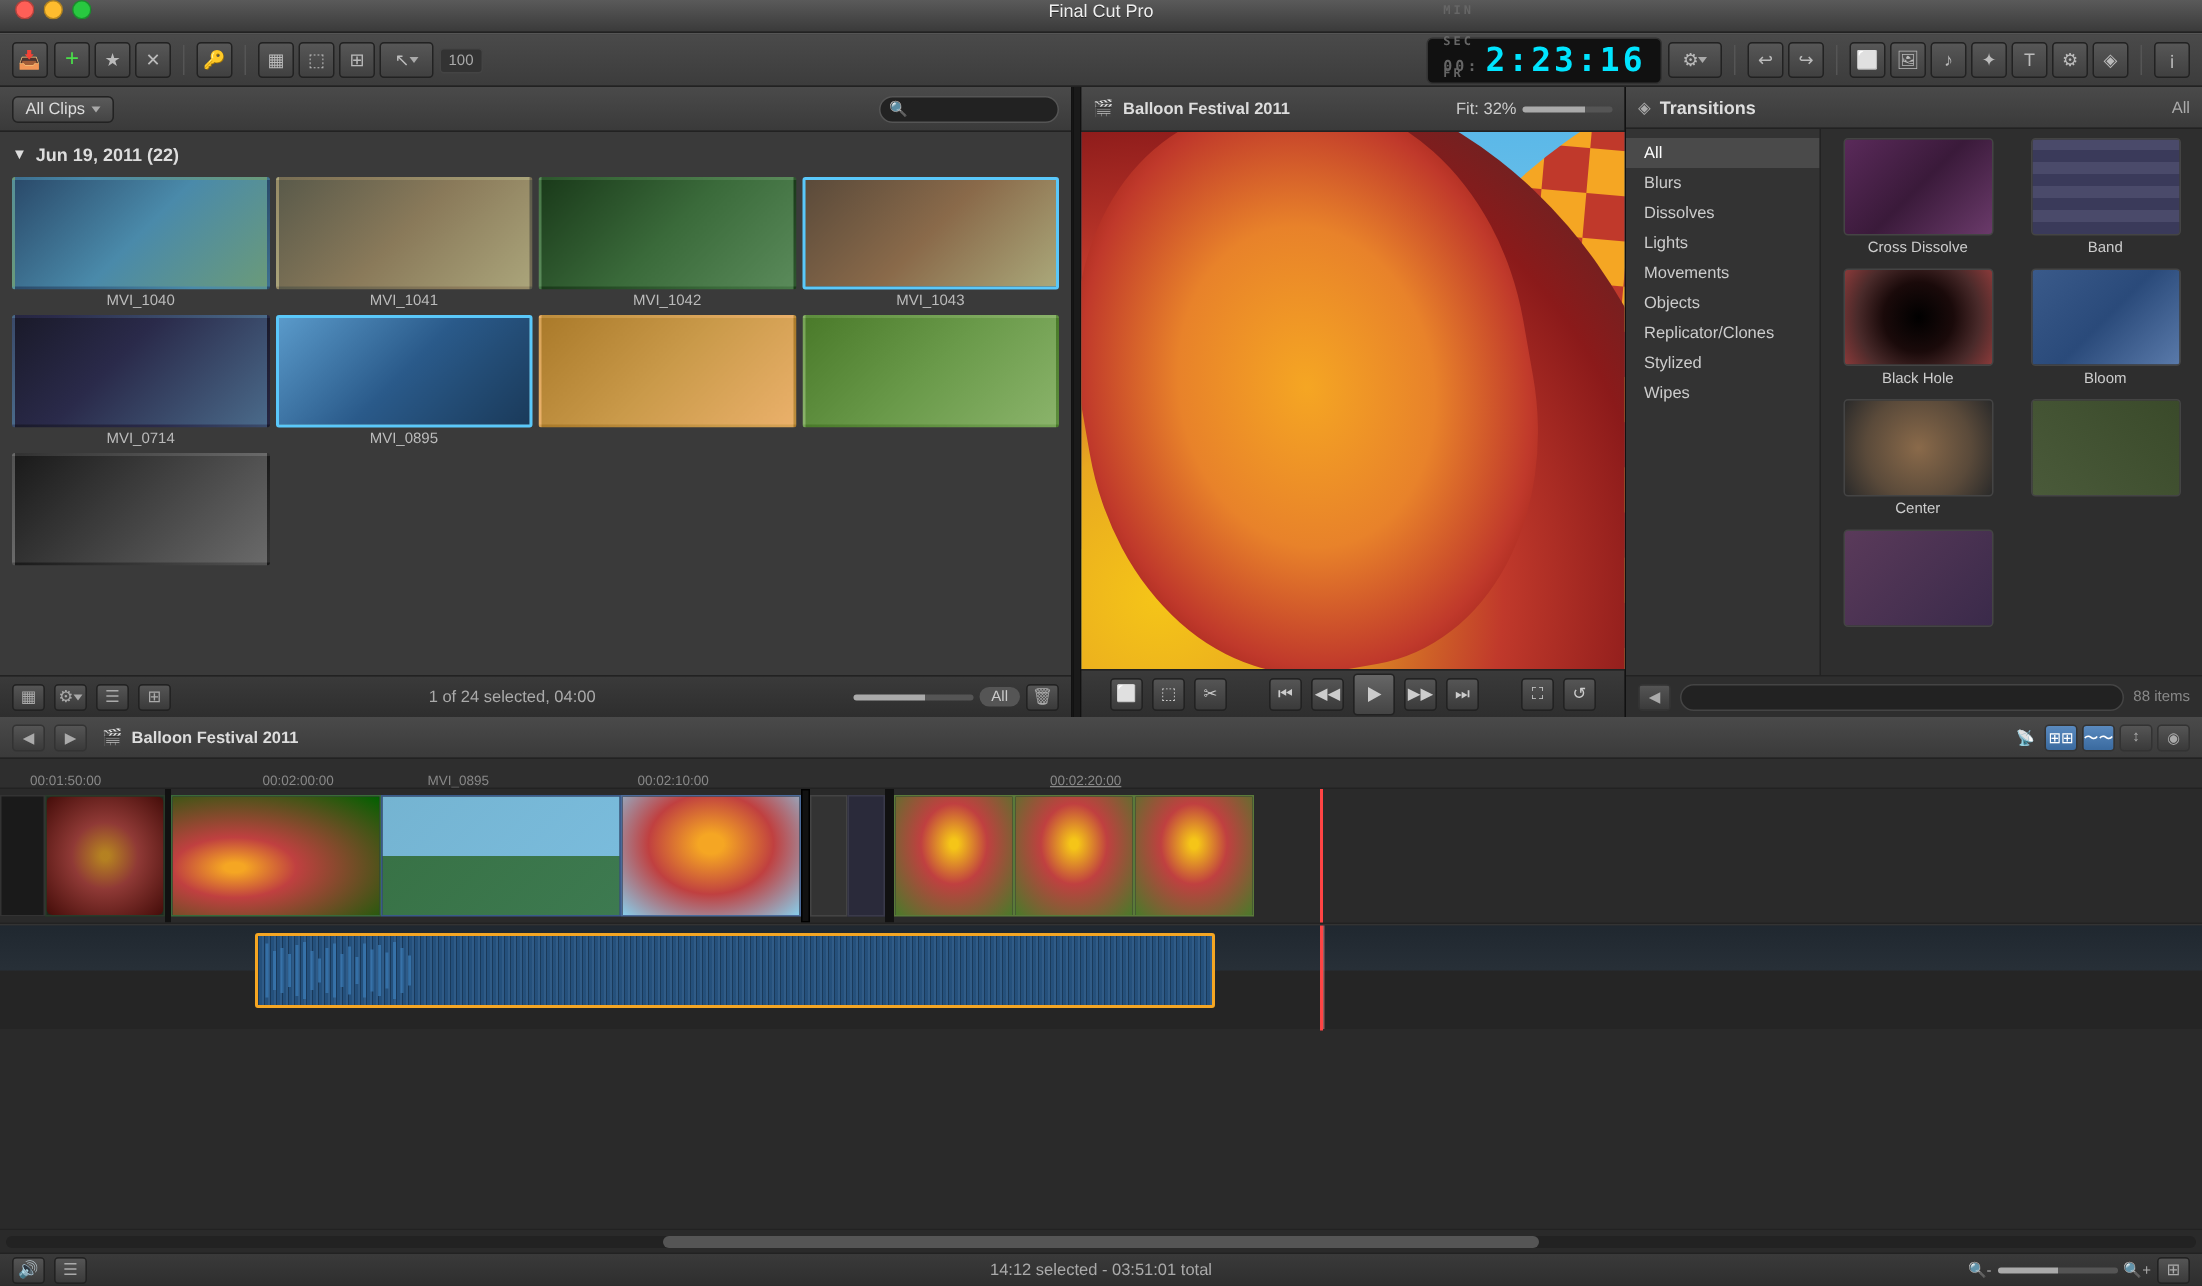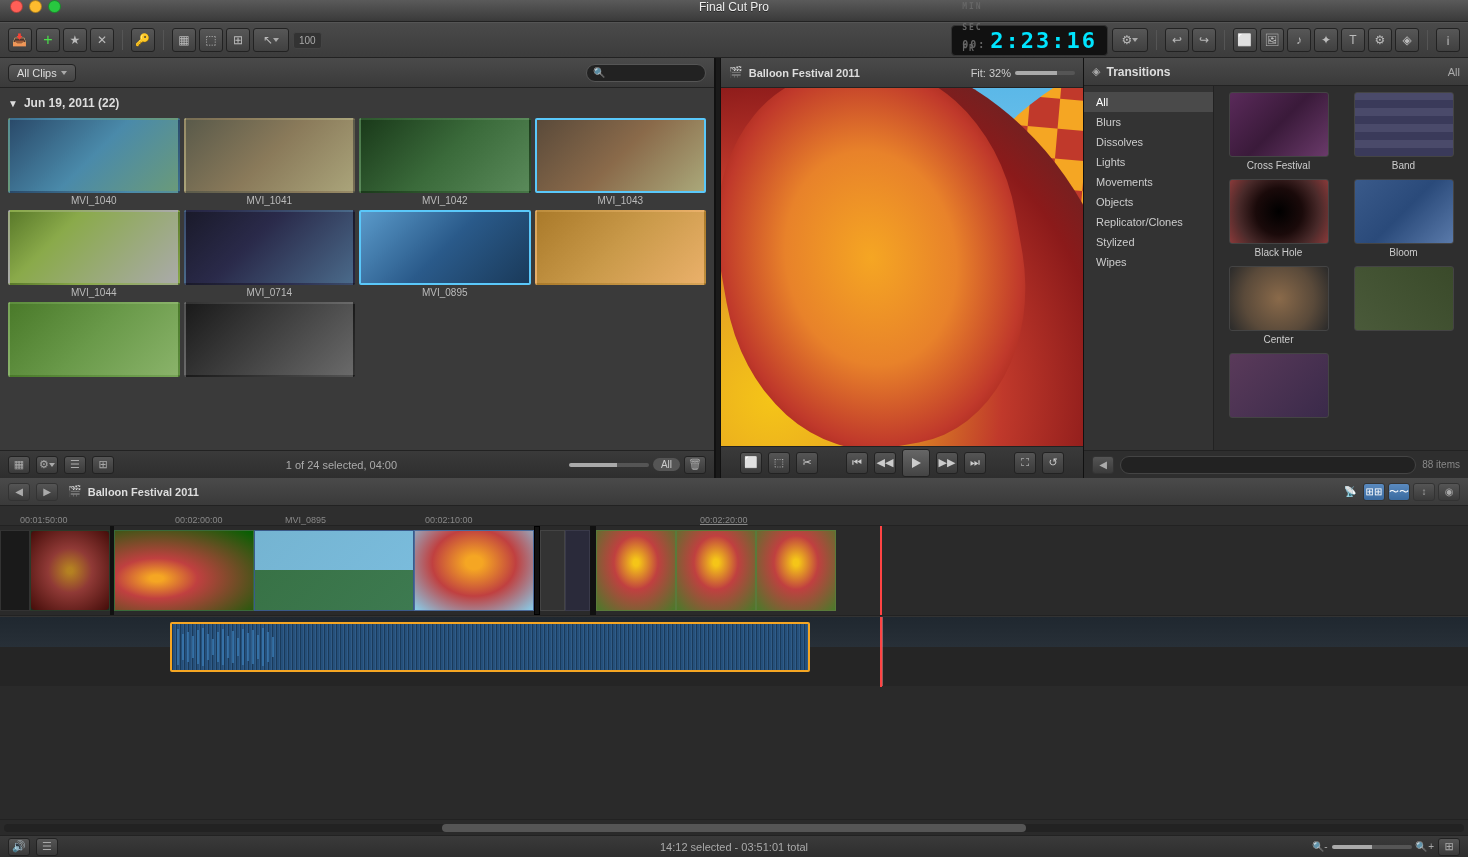--- a/index.html
+++ b/index.html
@@ -818,24 +818,20 @@
           <div class="clip-item">
             <div class="clip-thumb thumb-mvi1042"></div>
             <div class="clip-label">MVI_1042</div>
           </div>
           <div class="clip-item">
             <div class="clip-thumb thumb-mvi1043 selected"></div>
             <div class="clip-label">MVI_1043</div>
           </div>
 
           <div class="clip-item">
-            <div class="clip-thumb thumb-mvi1044"></div>
-            <div class="clip-label">MVI_1044</div>
-          </div>
-          <div class="clip-item">
             <div class="clip-thumb thumb-mvi0714"></div>
             <div class="clip-label">MVI_0714</div>
           </div>
           <div class="clip-item">
             <div class="clip-thumb thumb-mvi0895 selected"></div>
             <div class="clip-label">MVI_0895</div>
           </div>
 
           <div class="clip-item">
             <div class="clip-thumb thumb-more1"></div>
@@ -924,21 +920,21 @@
             <div class="cat-item">Movements</div>
             <div class="cat-item">Objects</div>
             <div class="cat-item">Replicator/Clones</div>
             <div class="cat-item">Stylized</div>
             <div class="cat-item">Wipes</div>
           </div>
 
           <div id="transitions-grid">
             <div class="trans-item">
               <div class="trans-thumb thumb-cross-dissolve"></div>
-              <div class="trans-label">Cross Festival</div>
+              <div class="trans-label">Cross Dissolve</div>
             </div>
             <div class="trans-item">
               <div class="trans-thumb thumb-band"></div>
               <div class="trans-label">Band</div>
             </div>
             <div class="trans-item">
               <div class="trans-thumb thumb-black-hole"></div>
               <div class="trans-label">Black Hole</div>
             </div>
             <div class="trans-item">

